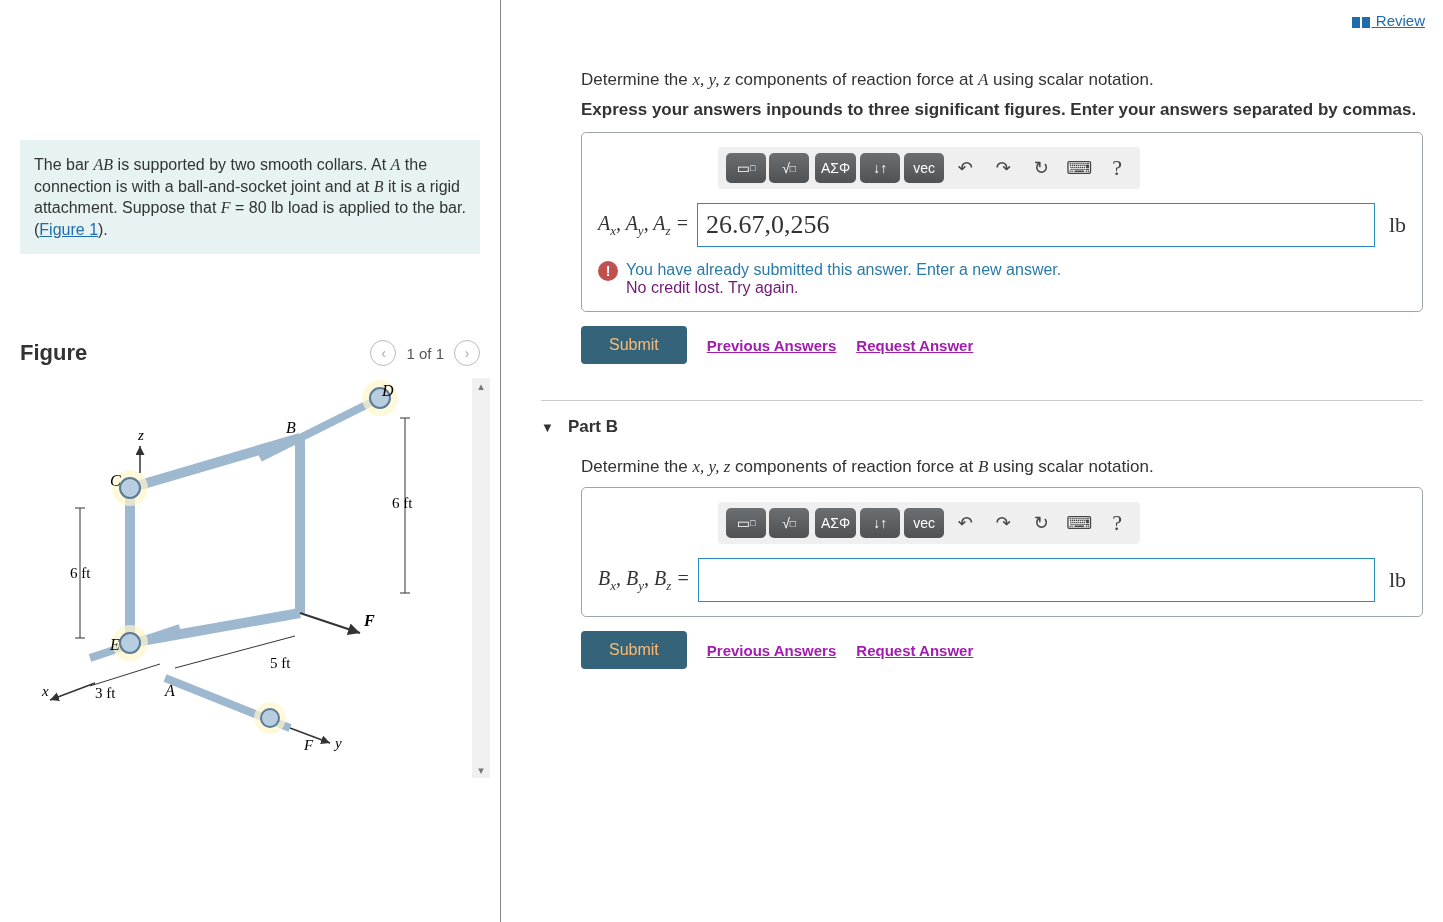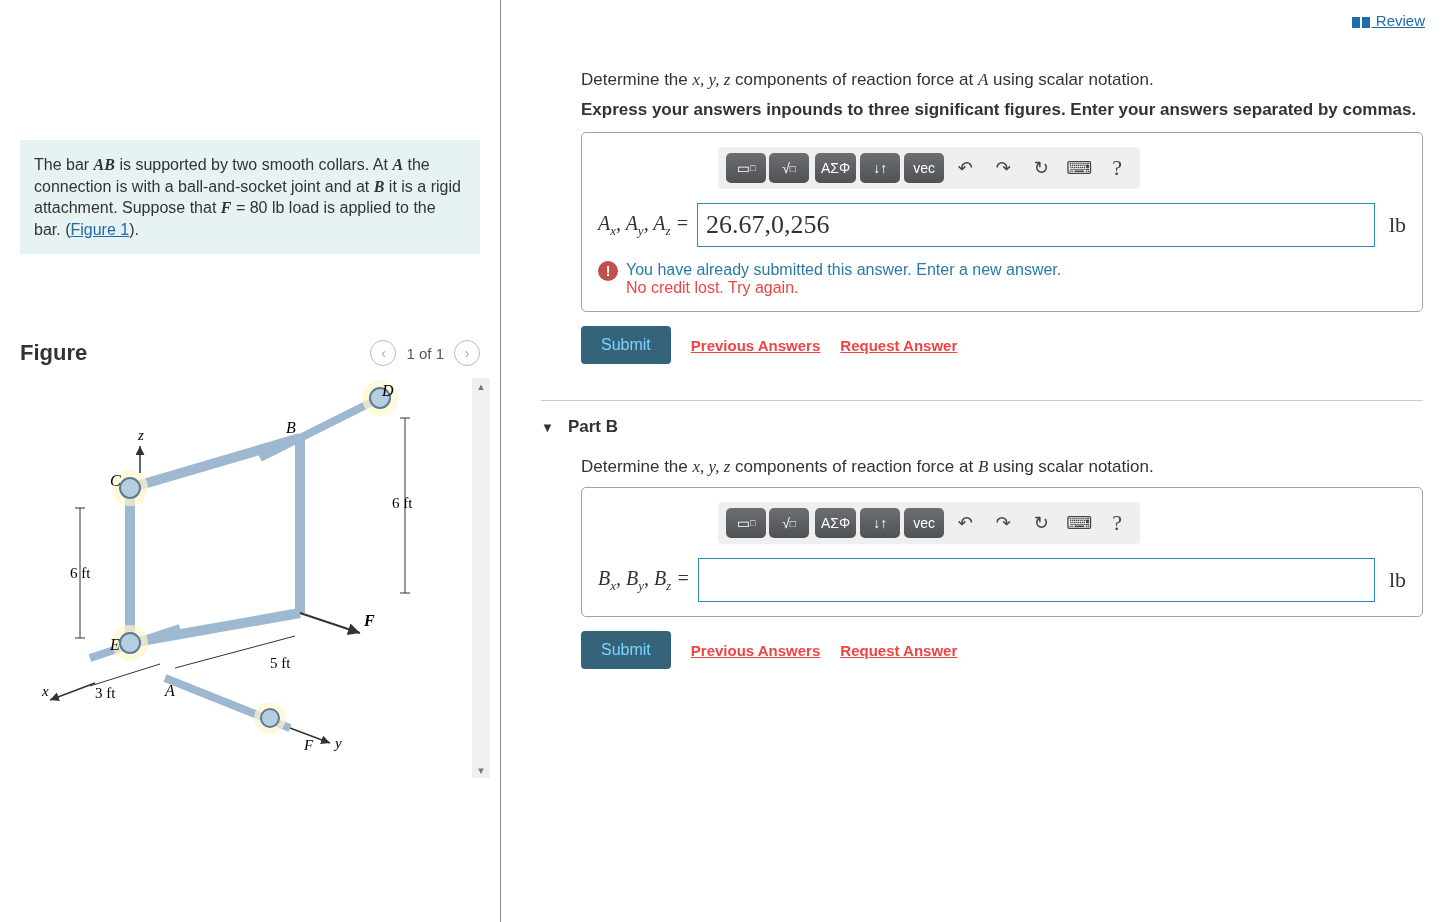--- a/index.html
+++ b/index.html
@@ -3,21 +3,21 @@
 <meta charset="utf-8">
 <style>
   html,body{margin:0;padding:0;font-family:Arial,Helvetica,sans-serif;color:#333;background:#fff;}
   *{box-sizing:border-box;}
   .page{display:flex;height:922px;width:1443px;}
   .left{width:500px;padding:10px 10px 10px 10px;}
   .right{flex:1;border-left:1px solid #888;padding:0 20px 0 40px;overflow:hidden;position:relative;}
   .review{position:absolute;top:12px;right:18px;color:#1f6cab;text-decoration:underline;font-size:15px;padding-left:48px;}
   .review .ri{display:inline-block;width:8px;height:11px;background:#1f6cab;margin-right:2px;vertical-align:middle;}
   .problem-text{background:#e7f3f3;padding:14px 14px;margin:130px 10px 0 10px;font-size:16px;line-height:1.35;}
-  .problem-text .mi{font-style:italic;font-family:'Times New Roman',serif;font-weight:bold;}
+  .problem-text .mi{font-style:italic;font-family:'Times New Roman',serif;}
   .fig-head{margin-top:86px;display:flex;align-items:flex-end;justify-content:space-between;padding:0 10px;}
   .fig-head h2{font-size:22px;margin:0;color:#333;}
   .pager{display:flex;align-items:center;gap:10px;font-size:15px;color:#555;}
   .pager .circ{width:26px;height:26px;border:1px solid #bbb;border-radius:50%;display:flex;align-items:center;justify-content:center;color:#aaa;font-size:14px;cursor:pointer;}
   .fig-area{margin-top:12px;height:400px;position:relative;}
   .fig-scroll{position:absolute;right:0;top:0;bottom:0;width:18px;background:#f0f0f0;}
   .fig-scroll .up,.fig-scroll .dn{height:16px;display:flex;align-items:center;justify-content:center;color:#777;font-size:11px;}
   .fig-scroll .track{height:calc(100% - 32px);}
   .fig-svg{width:460px;height:380px;}
   .desc{margin:70px 0 10px 40px;font-size:17px;color:#333;}
@@ -29,24 +29,24 @@
   .tool-btn{background:linear-gradient(#6c6f71,#4e5254);color:#fff;border-radius:5px;height:30px;min-width:40px;display:flex;align-items:center;justify-content:center;font-size:14px;padding:0 6px;cursor:pointer;}
   .tool-plain{width:34px;height:30px;display:flex;align-items:center;justify-content:center;color:#444;font-size:18px;cursor:pointer;}
   .answer-row{display:flex;align-items:center;margin-top:14px;gap:8px;}
   .var-label{font-family:'Times New Roman',serif;font-size:20px;white-space:nowrap;font-style:italic;text-align:right;}
   .var-label sub{font-size:13px;font-style:italic;}
   .ans-input{flex:1;height:44px;border:1px solid #2a8bbd;font-size:26px;font-family:'Times New Roman',serif;padding:2px 8px;color:#333;}
   .unit{font-family:'Times New Roman',serif;font-size:22px;margin-left:6px;}
   .feedback{display:flex;gap:8px;margin-top:14px;font-size:16px;}
   .fb-icon{width:20px;height:20px;border-radius:50%;background:#c0504d;color:#fff;display:flex;align-items:center;justify-content:center;font-weight:bold;font-size:14px;flex-shrink:0;}
   .fb-text .l1{color:#2a7aa8;}
-  .fb-text .l2{color:#ef4444;}
+  .fb-text .l2{color:#701a75;}
   .actions{margin:0 0 0 40px;display:flex;align-items:center;gap:20px;}
-  .submit-btn{background:#35647a;color:#7dd3fc;border:none;border-radius:4px;padding:10px 20px;font-size:16px;cursor:pointer;}
-  .link{color:#ef4444;text-decoration:underline;font-weight:bold;font-size:15px;cursor:pointer;}
+  .submit-btn{background:#35647a;color:#fdba74;border:none;border-radius:4px;padding:10px 28px;font-size:16px;cursor:pointer;}
+  .link{color:#a21caf;text-decoration:underline;font-weight:bold;font-size:15px;cursor:pointer;}
   .part-header{margin:36px 0 10px 0;border-top:1px solid #ccc;padding-top:16px;display:flex;align-items:center;gap:14px;}
   .part-header .tri{color:#333;font-size:13px;}
   .part-header .lbl{font-weight:bold;font-size:17px;}
   a.fig-link{color:#1f6cab;text-decoration:underline;cursor:pointer;}
 </style>
 </head>
 <body>
 
 <div class="page">
 

